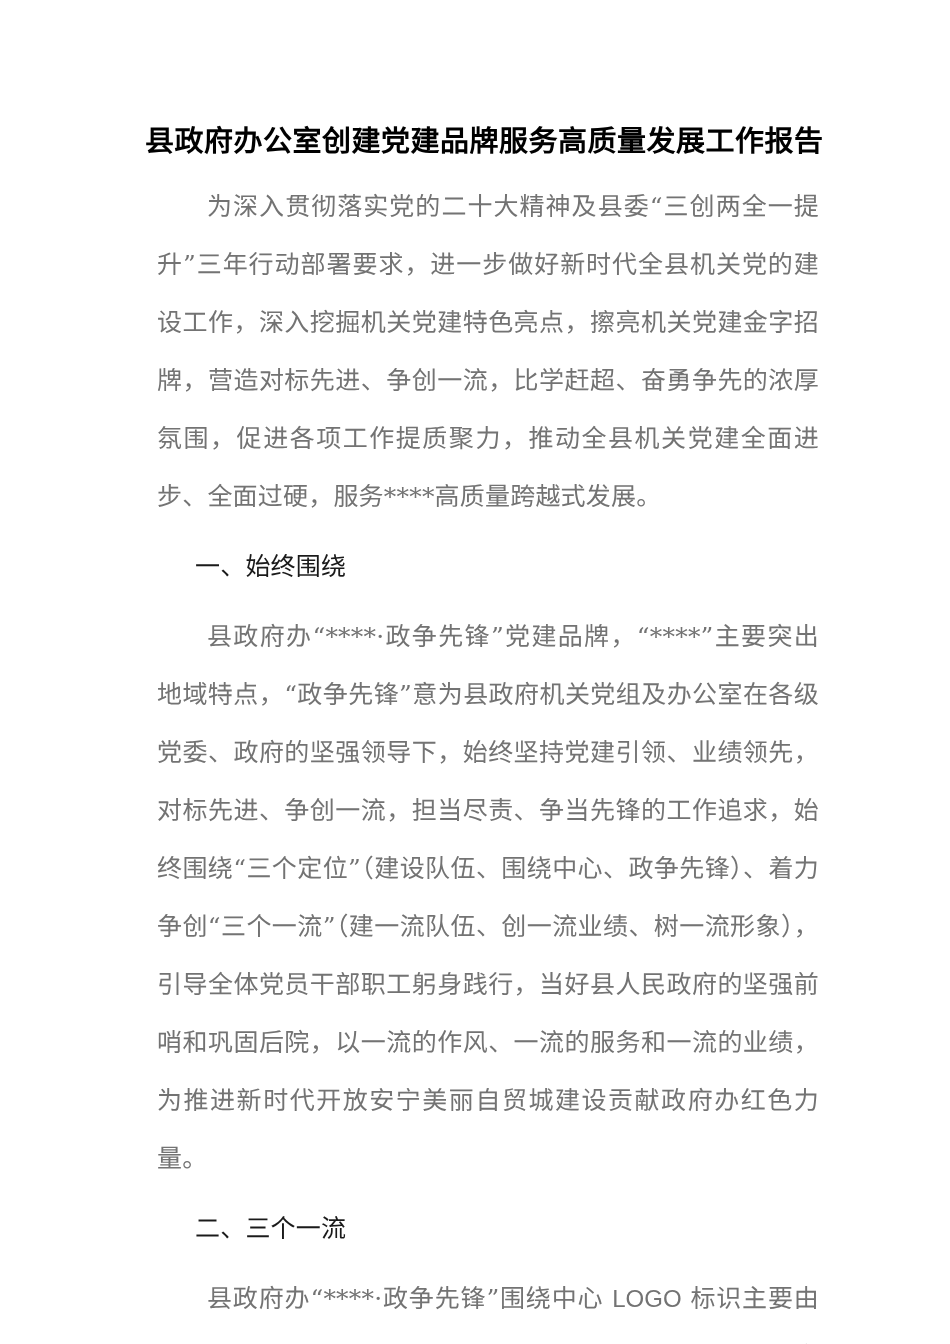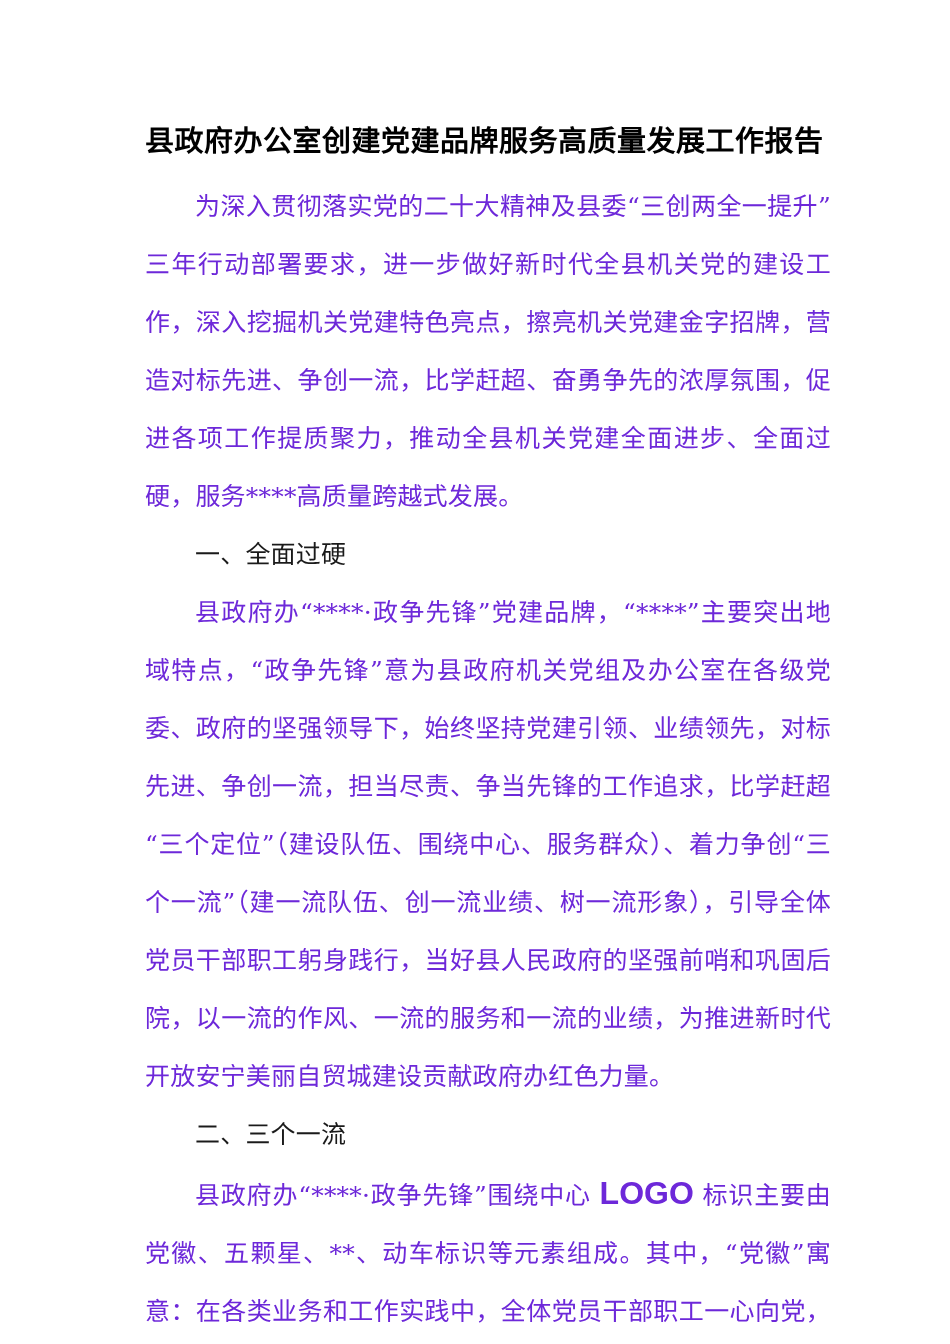--- a/index.html
+++ b/index.html
@@ -31,59 +31,59 @@
     letter-spacing: 0.5px;
     color: #000000;
     text-align: left;
     margin: 0 0 14px 0;
     white-space: nowrap;
   }
   .para {
     font-family: "DejaVu Serif", "Liberation Serif", serif;
     font-size: 25px;
     line-height: 58px;
-    color: #6d28d9;
+    color: #737373;
     text-align: justify;
     text-justify: inter-ideograph;
     text-indent: 50px;
-    margin: 0;
+    margin: 12px;
     letter-spacing: 0.2px;
   }
   .heading {
     font-family: "DejaVu Serif", "Liberation Serif", serif;
     font-size: 25px;
     line-height: 58px;
     color: #1a1a1a;
     text-indent: 50px;
     margin: 0;
     letter-spacing: 0.2px;
     text-align: left;
   }
   .latin {
     font-family: "Liberation Sans", "DejaVu Sans", sans-serif;
-    font-weight: bold;
-    font-size: 32px;
+    font-weight: normal;
+    font-size: 24px;
     letter-spacing: 0px;
   }
   .para.last {
     
   }
 </style>
 </head>
 <body>
 
 <div class="page">
   <div class="content">
 
     <h1 class="doc-title">县政府办公室创建党建品牌服务高质量发展工作报告</h1>
 
     <p class="para">为深入贯彻落实党的二十大精神及县委“三创两全一提升”三年行动部署要求，进一步做好新时代全县机关党的建设工作，深入挖掘机关党建特色亮点，擦亮机关党建金字招牌，营造对标先进、争创一流，比学赶超、奋勇争先的浓厚氛围，促进各项工作提质聚力，推动全县机关党建全面进步、全面过硬，服务****高质量跨越式发展。</p>
 
-    <p class="heading">一、全面过硬</p>
+    <p class="heading">一、始终围绕</p>
 
-    <p class="para">县政府办“****·政争先锋”党建品牌，“****”主要突出地域特点，“政争先锋”意为县政府机关党组及办公室在各级党委、政府的坚强领导下，始终坚持党建引领、业绩领先，对标先进、争创一流，担当尽责、争当先锋的工作追求，比学赶超“三个定位”（建设队伍、围绕中心、服务群众）、着力争创“三个一流”（建一流队伍、创一流业绩、树一流形象），引导全体党员干部职工躬身践行，当好县人民政府的坚强前哨和巩固后院，以一流的作风、一流的服务和一流的业绩，为推进新时代开放安宁美丽自贸城建设贡献政府办红色力量。</p>
+    <p class="para">县政府办“****·政争先锋”党建品牌，“****”主要突出地域特点，“政争先锋”意为县政府机关党组及办公室在各级党委、政府的坚强领导下，始终坚持党建引领、业绩领先，对标先进、争创一流，担当尽责、争当先锋的工作追求，始终围绕“三个定位”（建设队伍、围绕中心、政争先锋）、着力争创“三个一流”（建一流队伍、创一流业绩、树一流形象），引导全体党员干部职工躬身践行，当好县人民政府的坚强前哨和巩固后院，以一流的作风、一流的服务和一流的业绩，为推进新时代开放安宁美丽自贸城建设贡献政府办红色力量。</p>
 
     <p class="heading">二、三个一流</p>
 
     <p class="para last"><span>县政府办“****·政争先锋”围绕中心 </span><span class="latin">LOGO</span><span> 标识主要由党徽、五颗星、**、动车标识等元素组成。其中，“党徽”寓意：在各类业务和工作实践中，全体党员干部职工一心向党，始终坚持党建引领，推动机关党建与业务、与发展“双推进”“双融合”。“五颗</span></p>
 
   </div>
 </div>
 
 </body></html>

